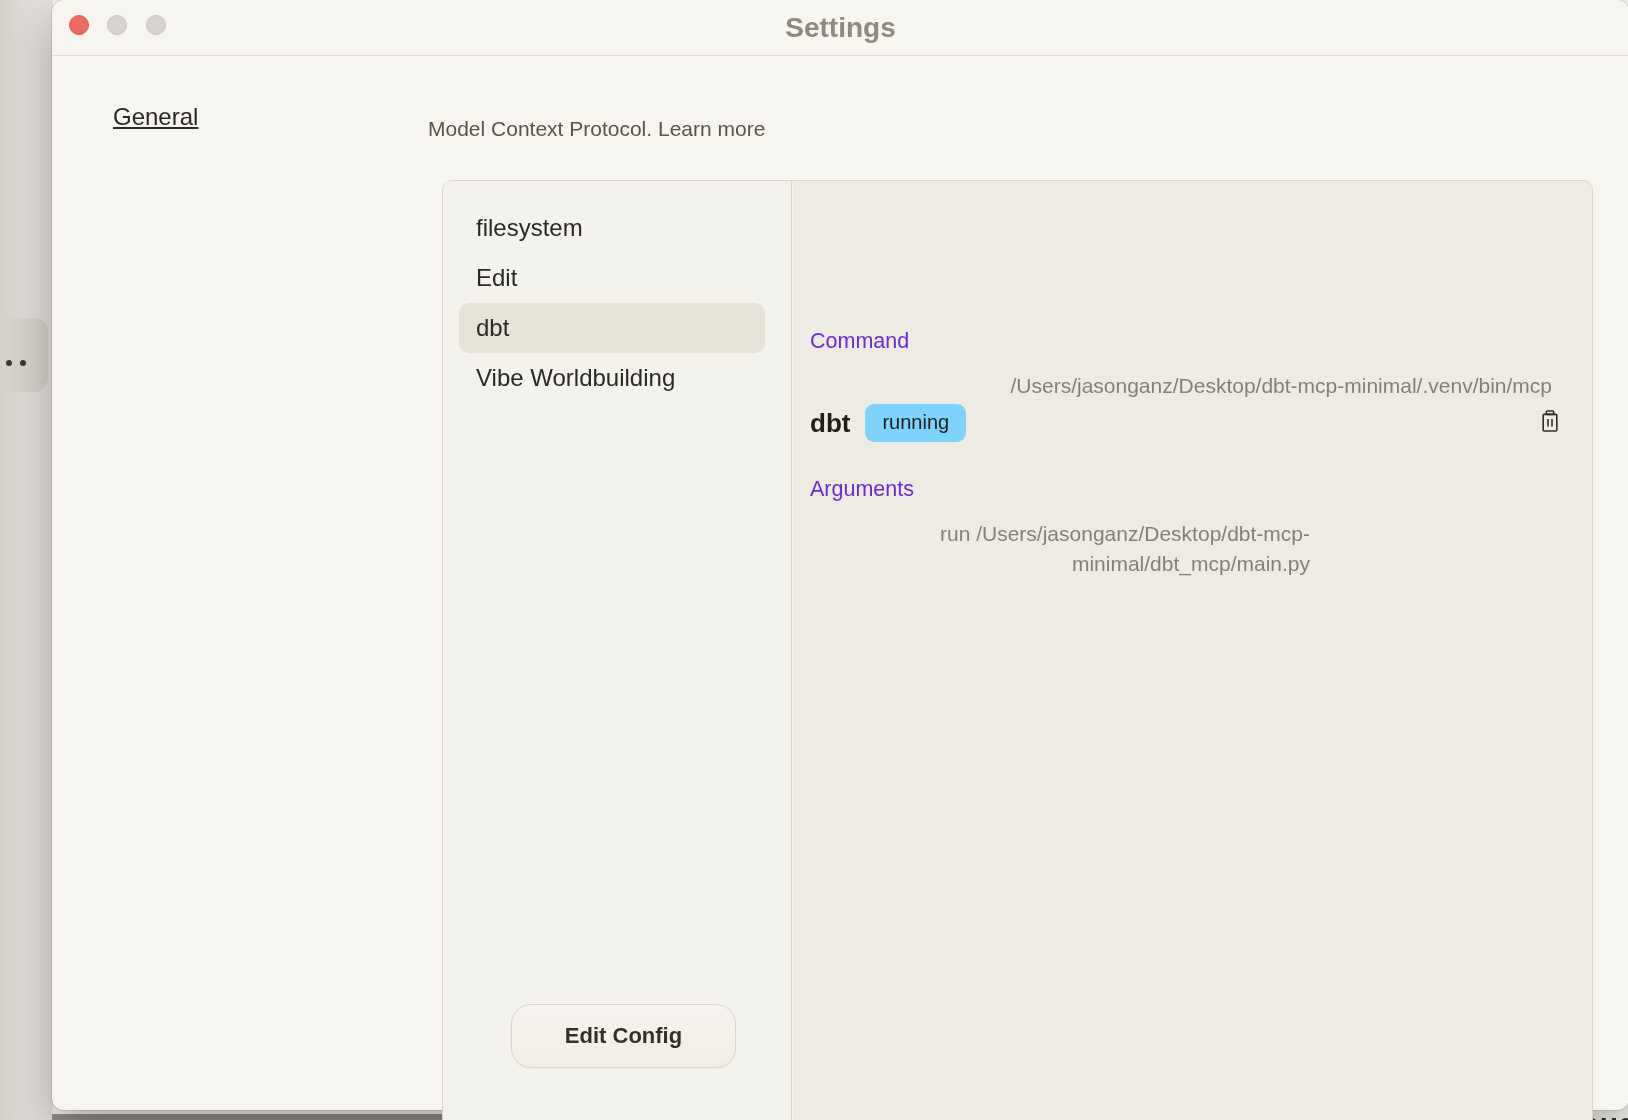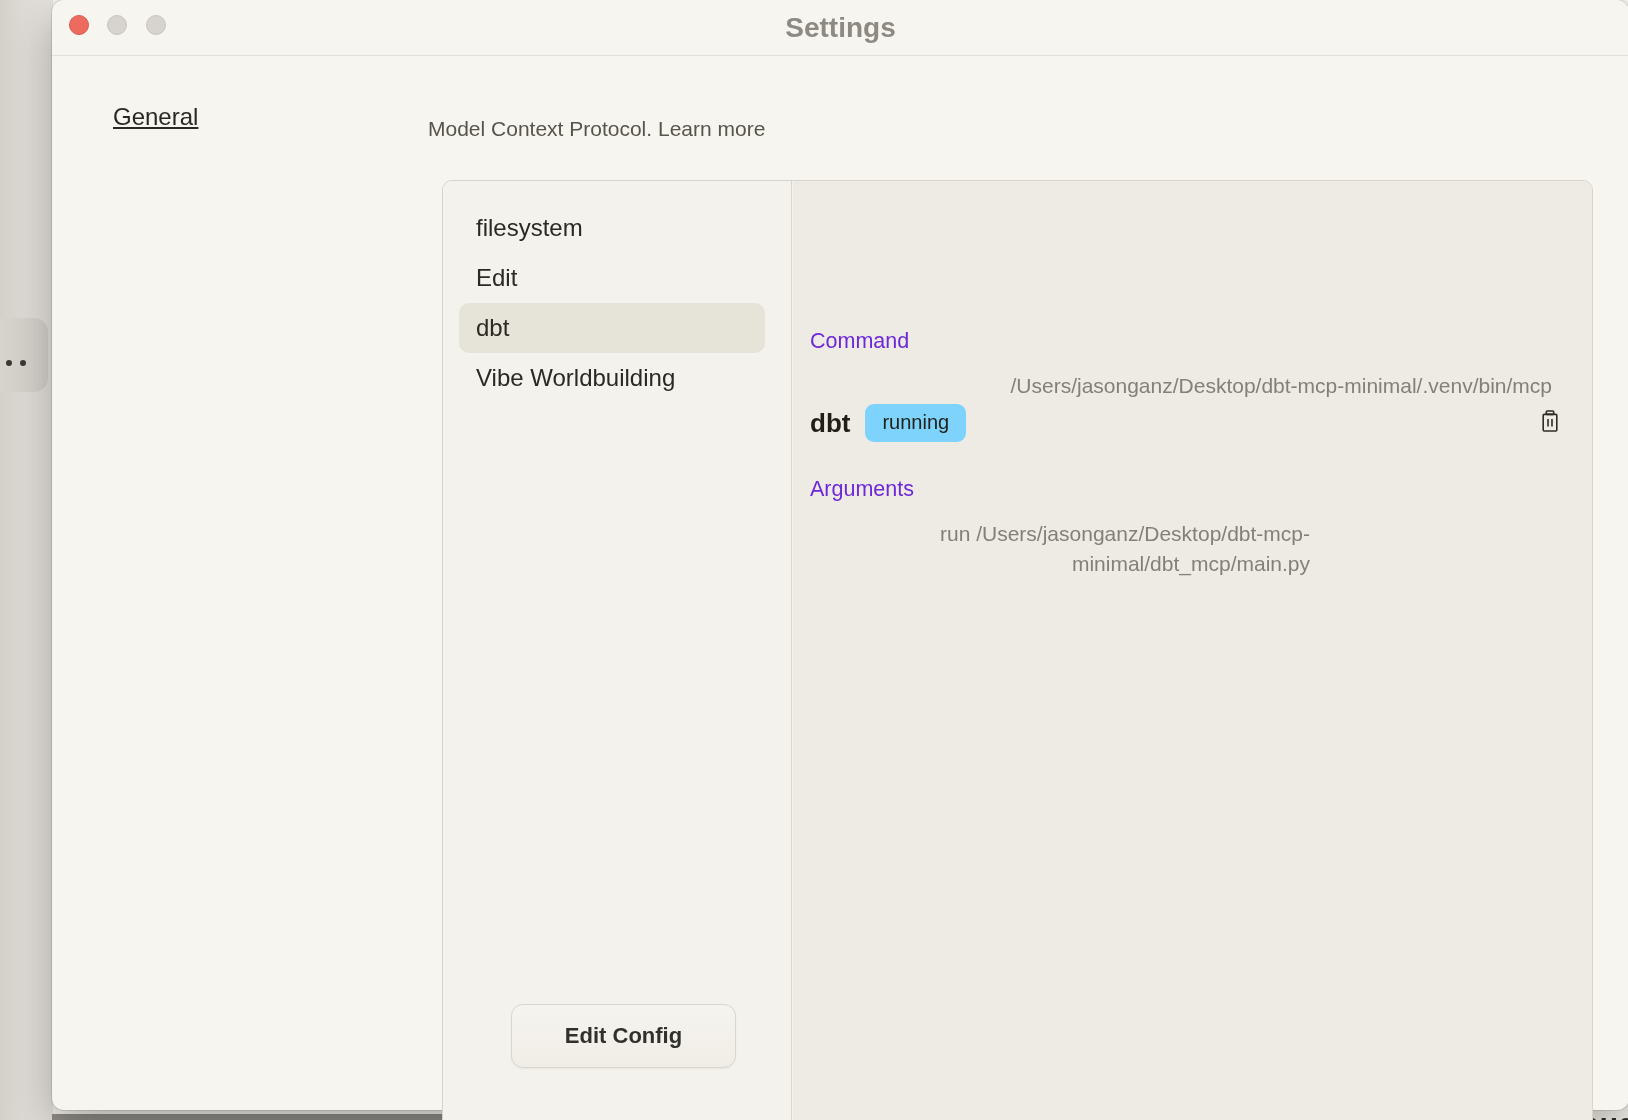--- a/index.html
+++ b/index.html
@@ -45,21 +45,21 @@
 
   
   .panel { position:absolute; left:390px; top:180px; width:1151px; height:1105px;
     border:1px solid #d7d4cd; border-radius:10px; background:#f4f2ec; overflow:hidden; }
   .listcol { position:absolute; left:0; top:0; width:349px; height:100%;
     border-right:1px solid #d9d6cf; background:#f4f2ec; padding-top:22px; }
   .srv { margin:0 26px 0 16px; height:50px; border-radius:10px;
     display:flex; align-items:center; padding-left:17px; font-size:24px; color:#2b2923; cursor:default; }
   .srv.selected { background:#e6e3d8; }
   .editcfg { position:absolute; left:68px; top:823px; width:225px; height:64px;
-    border:1px solid #d9d6cf; border-radius:12px;
+    border:1px solid #d9d6cf; border-radius:20px;
     background:linear-gradient(#f6f4ee,#efede6);
     font-family:"Liberation Sans",sans-serif; font-size:22px; font-weight:bold; color:#32302a;
     box-shadow:0 1px 2px rgba(0,0,0,0.05); cursor:pointer; }
 
   .detail { position:absolute; left:350px; top:0; right:0; bottom:0; background:#eeebe4; }
   .detail-head { position:absolute; left:17px; right:30px; top:220px; height:44px;
     display:flex; align-items:center; gap:15px; }
   .srv-name { font-size:26px; font-weight:bold; color:#201e18; }
   .badge { font-size:20px; color:#22211b; background:#7dd3fc; border-radius:9px;
     padding:6px 17px 8px 17px; line-height:24px; }

